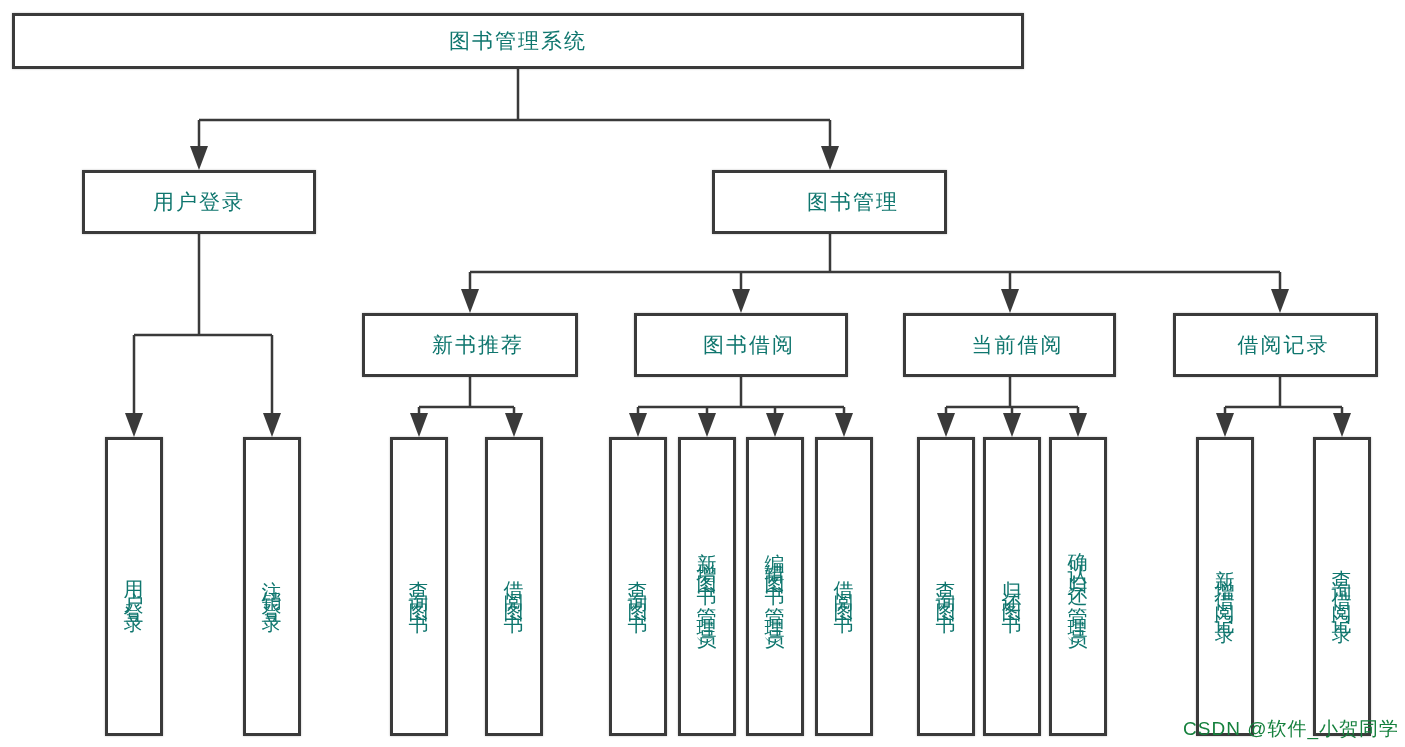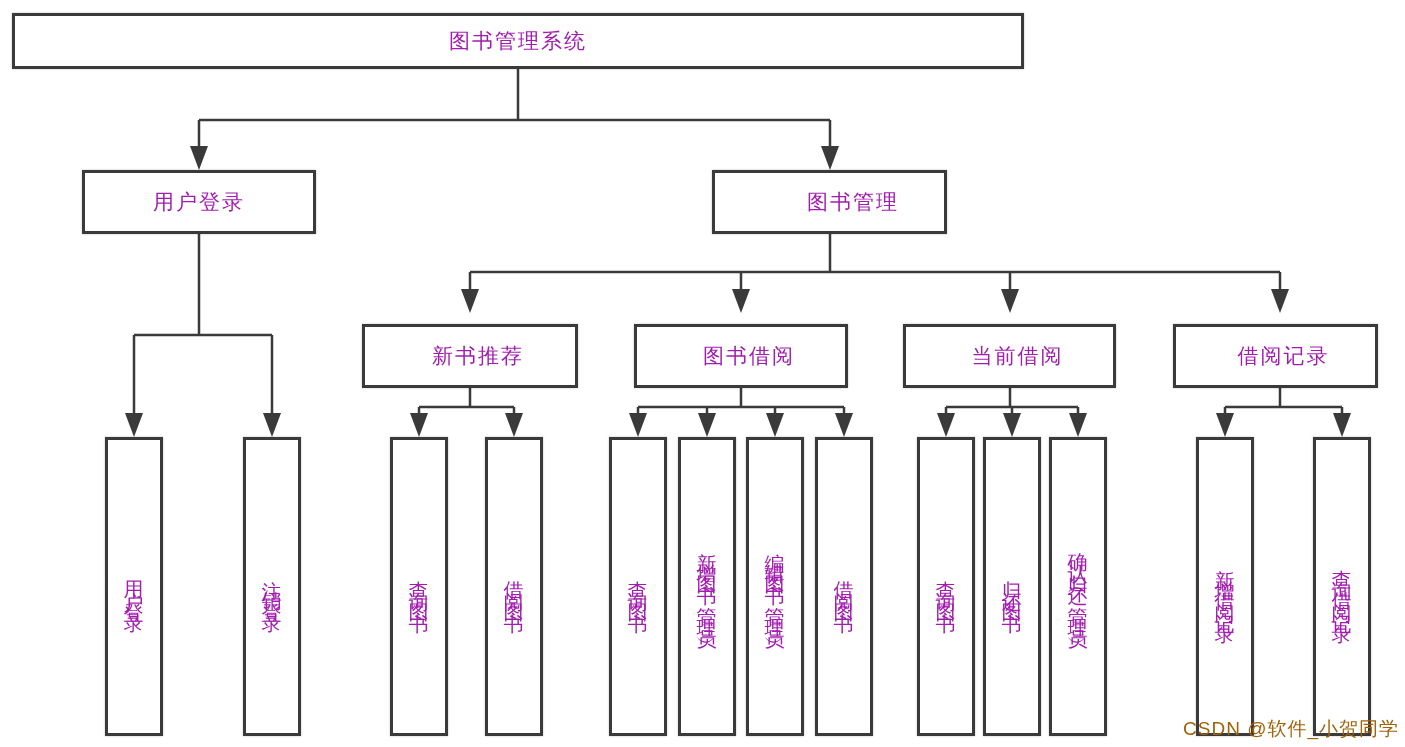--- a/index.html
+++ b/index.html
@@ -18,45 +18,45 @@
     z-index: 0;
   }
   .node {
     position: absolute;
     box-sizing: border-box;
     border: 3px solid #3a3a3a;
     background: #ffffff;
     display: flex;
     align-items: center;
     justify-content: center;
-    color: #a21caf;
+    color: #0f766e;
     z-index: 1;
     box-shadow: 0 0 2px rgba(0,0,0,0.25);
   }
   .h-label {
     font-size: 21px;
     letter-spacing: 2px;
     white-space: nowrap;
   }
   .v-label {
     writing-mode: vertical-rl;
     font-size: 20px;
     line-height: 1;
     letter-spacing: 11px;
     white-space: nowrap;
   }
   .leaf { top: 437px; width: 58px; height: 299px; }
   .lvl2 { top: 170px; height: 64px; }
-  .lvl3 { top: 324px; height: 64px; padding-left: 16px; }
+  .lvl3 { top: 313px; height: 64px; padding-left: 16px; }
   #watermark {
     position: absolute;
     right: 6px;
     bottom: 5px;
     font-size: 19px;
-    color: #a16207;
+    color: #15803d;
     letter-spacing: 1px;
     z-index: 3;
     white-space: nowrap;
   }
 </style>
 </head>
 <body>
 
 <div id="canvas">
 

